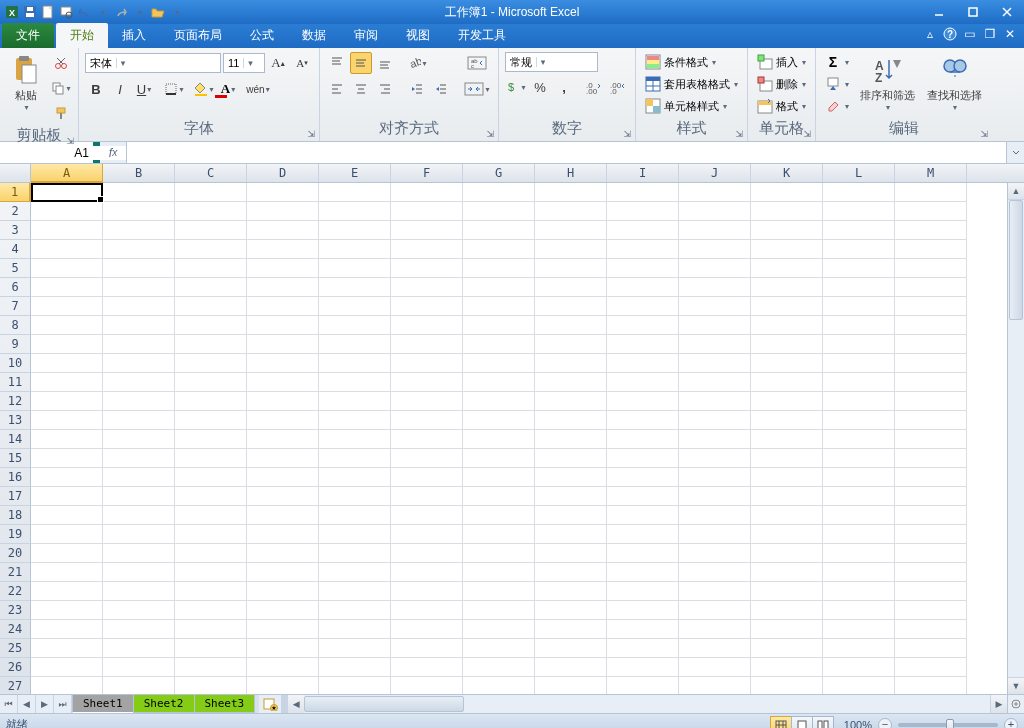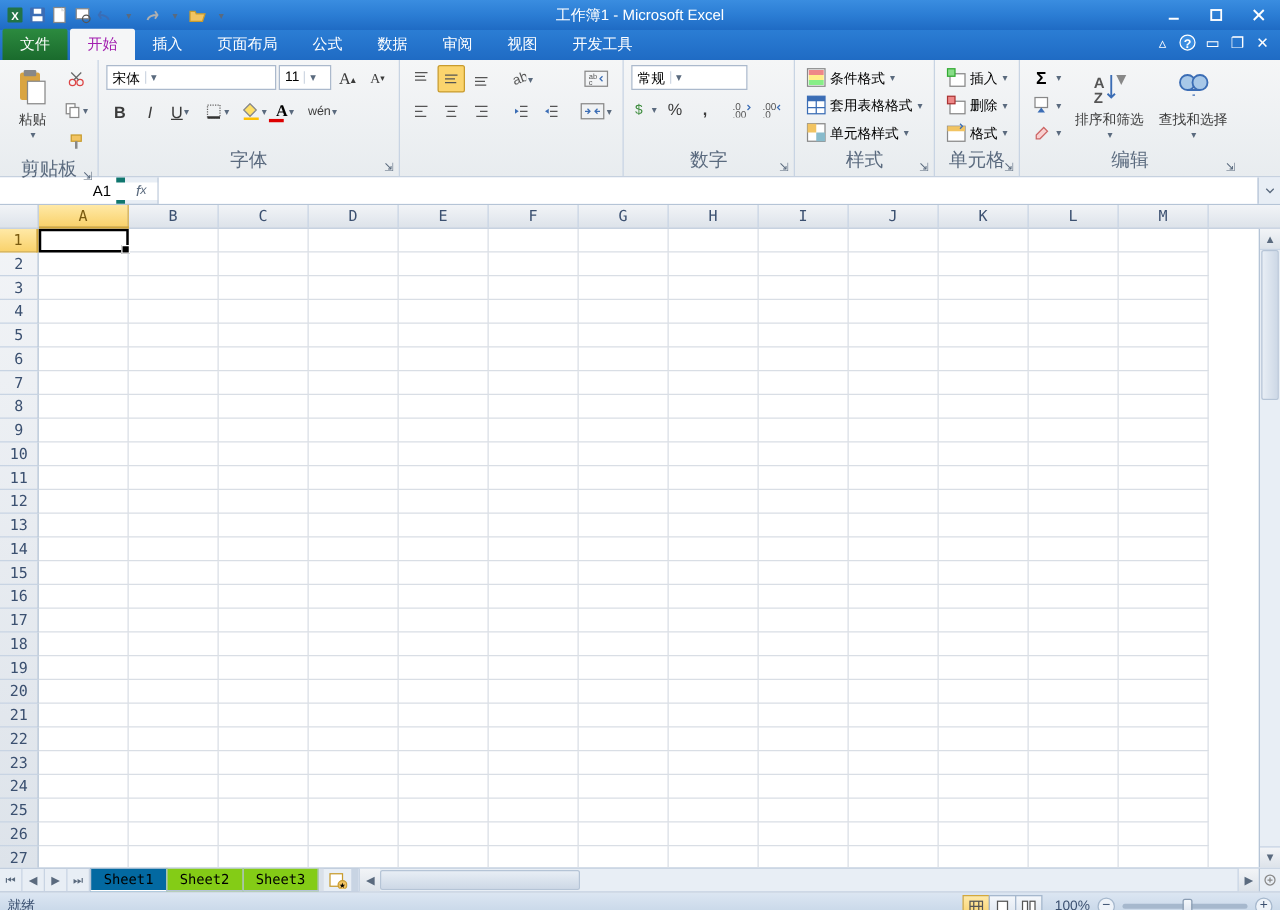--- a/index.html
+++ b/index.html
@@ -10,35 +10,35 @@
 .qat { display: flex; align-items: center; gap: 2px; padding-left: 4px; }
 .qat-icon { width: 16px; height: 16px; display: flex; align-items: center; justify-content: center; cursor: pointer; }
 .app-title { position: absolute; left: 50%; transform: translateX(-50%); font-size: 12px; color: #fff; }
 .win-controls { position: absolute; right: 0; display: flex; gap: 0; }
 .win-btn { width: 34px; height: 20px; display: flex; align-items: center; justify-content: center; cursor: pointer; color: #fff; }
 
 
 .ribbon-tabs { height: 24px; background: linear-gradient(to bottom, #2b7dd4 0%, #1f6bc4 100%); display: flex; align-items: flex-end; padding-left: 2px; position: relative; }
 .file-tab { background: linear-gradient(to bottom, #2c8a3f 0%, #1a6b2d 100%); color: #fff; padding: 4px 14px; font-size: 12px; border-radius: 2px 2px 0 0; cursor: pointer; margin-right: 2px; }
 .tab { padding: 4px 14px; font-size: 12px; color: #fff; cursor: pointer; border-radius: 2px 2px 0 0; }
-.tab.active { background: #f5f6f7; color: #a21caf; }
+.tab.active { background: #f5f6f7; color: #4d7c0f; }
 .ribbon-right { position: absolute; right: 6px; top: 2px; display: flex; gap: 4px; align-items: center; }
 .ribbon-right-icon { width: 16px; height: 16px; display:flex; align-items:center; justify-content:center; color:#fff; cursor:pointer; }
 
 
 .ribbon { height: 94px; background: linear-gradient(to bottom, #f5f6f7 0%, #e8ecef 100%); border-bottom: 1px solid #b5c4d6; display: flex; }
 .group { border-right: 1px solid #c8d4e3; padding: 2px 6px 0 6px; display: flex; flex-direction: column; justify-content: space-between; }
 .group-content { flex: 1; display: flex; align-items: flex-start; gap: 4px; padding-top: 2px; }
 .group-label { text-align: center; font-size: 15px; color: #5a6a7e; padding: 2px 0 3px; position: relative; }
 .group-label::after { content: "⇲"; position: absolute; right: -2px; bottom: 2px; font-size: 9px; color: #5a6a7e; }
 .big-btn { display: flex; flex-direction: column; align-items: center; justify-content: flex-start; padding: 2px 4px; cursor: pointer; border-radius: 2px; }
 .big-btn-icon { width: 32px; height: 32px; display: flex; align-items: center; justify-content: center; }
 .big-btn-label { font-size: 11px; color: #3b3b3b; margin-top: 2px; }
 .col { display: flex; flex-direction: column; gap: 3px; }
-.row { display: flex; gap: 2px; }
+.row { display: flex; gap: 2px; align-items: center; }
 .small-btn { width: 22px; height: 22px; display: flex; align-items: center; justify-content: center; cursor: pointer; border-radius: 2px; font-size: 13px; color: #3b3b3b; }
 .small-btn.active { background: #fbd46d; border: 1px solid #c89b2e; }
 .dd { font-size: 8px; color: #5a6a7e; margin-left: 1px; }
 .combo { height: 20px; border: 1px solid #abb9cc; background: #fff; display: flex; align-items: center; padding: 0 2px 0 4px; font-size: 11px; cursor: pointer; }
 .combo .dd-btn { width: 13px; text-align: center; font-size: 9px; color: #5a6a7e; border-left: 1px solid #d0d8e3; margin-left: 4px; }
 .mini-btn { height: 20px; padding: 0 3px; display:flex; align-items:center; gap:3px; cursor:pointer; border-radius:2px; font-size:11px; }
 .mini-icon { width:16px; height:16px; display:flex; align-items:center; justify-content:center; }
 
 
 .formula-bar { height: 22px; border-bottom: 1px solid #b5c4d6; background: #e8eef5; display: flex; align-items: stretch; }
@@ -69,21 +69,21 @@
 .sb-btn { height:17px; background:linear-gradient(#f2f4f7,#dde3ea); border-bottom:1px solid #c8d4e3; display:flex; align-items:center; justify-content:center; font-size:9px; color:#5a6a7e; cursor:pointer; }
 .sb-track { flex:1; position:relative; }
 .sb-thumb-v { position:absolute; left:1px; right:1px; top:0; height:120px; background:linear-gradient(to right,#e8eef5,#cdd8e6); border:1px solid #b5c4d6; border-radius:2px; }
 
 
 .sheet-bar { height: 19px; display:flex; border-top:1px solid #b5c4d6; background:#e8eef5; }
 .nav-btns { display:flex; border-right:1px solid #b5c4d6; }
 .nav-btn { width:18px; display:flex; align-items:center; justify-content:center; font-size:9px; color:#5a6a7e; cursor:pointer; border-right:1px solid #c8d4e3; }
 .sheet-tabs { display:flex; align-items:flex-end; background:#d9e0e9; flex:0 0 auto; padding-right:4px; }
 .sheet-tab { padding: 2px 10px; font-size:11px; background:#84cc16; border:1px solid #b5c4d6; border-top:none; margin-left:-1px; cursor:pointer; font-family: SimSun, monospace; }
-.sheet-tab.active { background:#0369a1; font-weight:normal; border-bottom:1px solid #fff; }
+.sheet-tab.active { background:#a3a3a3; font-weight:normal; border-bottom:1px solid #fff; }
 .new-sheet { width:22px; display:flex; align-items:center; justify-content:center; cursor:pointer; color:#b88a2e; }
 .sheet-split { width:6px; background:#c8d4e3; cursor:col-resize; }
 .h-scroll { flex:1; display:flex; background:#e8eef5; }
 .sb-btn-h { width:17px; background:linear-gradient(#f2f4f7,#dde3ea); border-left:1px solid #c8d4e3; display:flex; align-items:center; justify-content:center; font-size:9px; color:#5a6a7e; cursor:pointer; }
 .sb-track-h { flex:1; position:relative; }
 .sb-thumb-h { position:absolute; top:1px; bottom:1px; left:0; width:160px; background:linear-gradient(#e8eef5,#cdd8e6); border:1px solid #b5c4d6; border-radius:2px; }
 .sb-corner { width:17px; background:#e8eef5; border-left:1px solid #b5c4d6; display:flex; align-items:center; justify-content:center; }
 
 
 .statusbar { height: 22px; background: linear-gradient(to bottom,#dce6f2,#c2d3e6); border-top:1px solid #b5c4d6; display:flex; align-items:center; justify-content:space-between; padding:0 6px; font-size:11px; color:#3b5070; }
@@ -379,20 +379,21 @@
         <span class="small-btn" style="width:30px;">
             <svg width="20" height="14">
               <rect x="1" y="1" width="18" height="12" fill="none" stroke="#888"></rect>
               <path d="M4 7 L8 7 M6 5 L8 7 L6 9" fill="none" stroke="#3b6db5"></path>
               <path d="M16 7 L12 7 M14 5 L12 7 L14 9" fill="none" stroke="#3b6db5"></path>
             </svg>
             <span class="dd">▾</span>
           </span>
       </div>
     </div>
+    <div class="group-label">对齐方式</div>
   </div>
 
   <div class="group">
     <div class="group-content">
       <div class="col" style="gap:4px;">
         <div class="combo" style="width:93px;">
             <span>常规</span>
             <span class="dd-btn">▾</span>
           </div>
         <div class="row">

